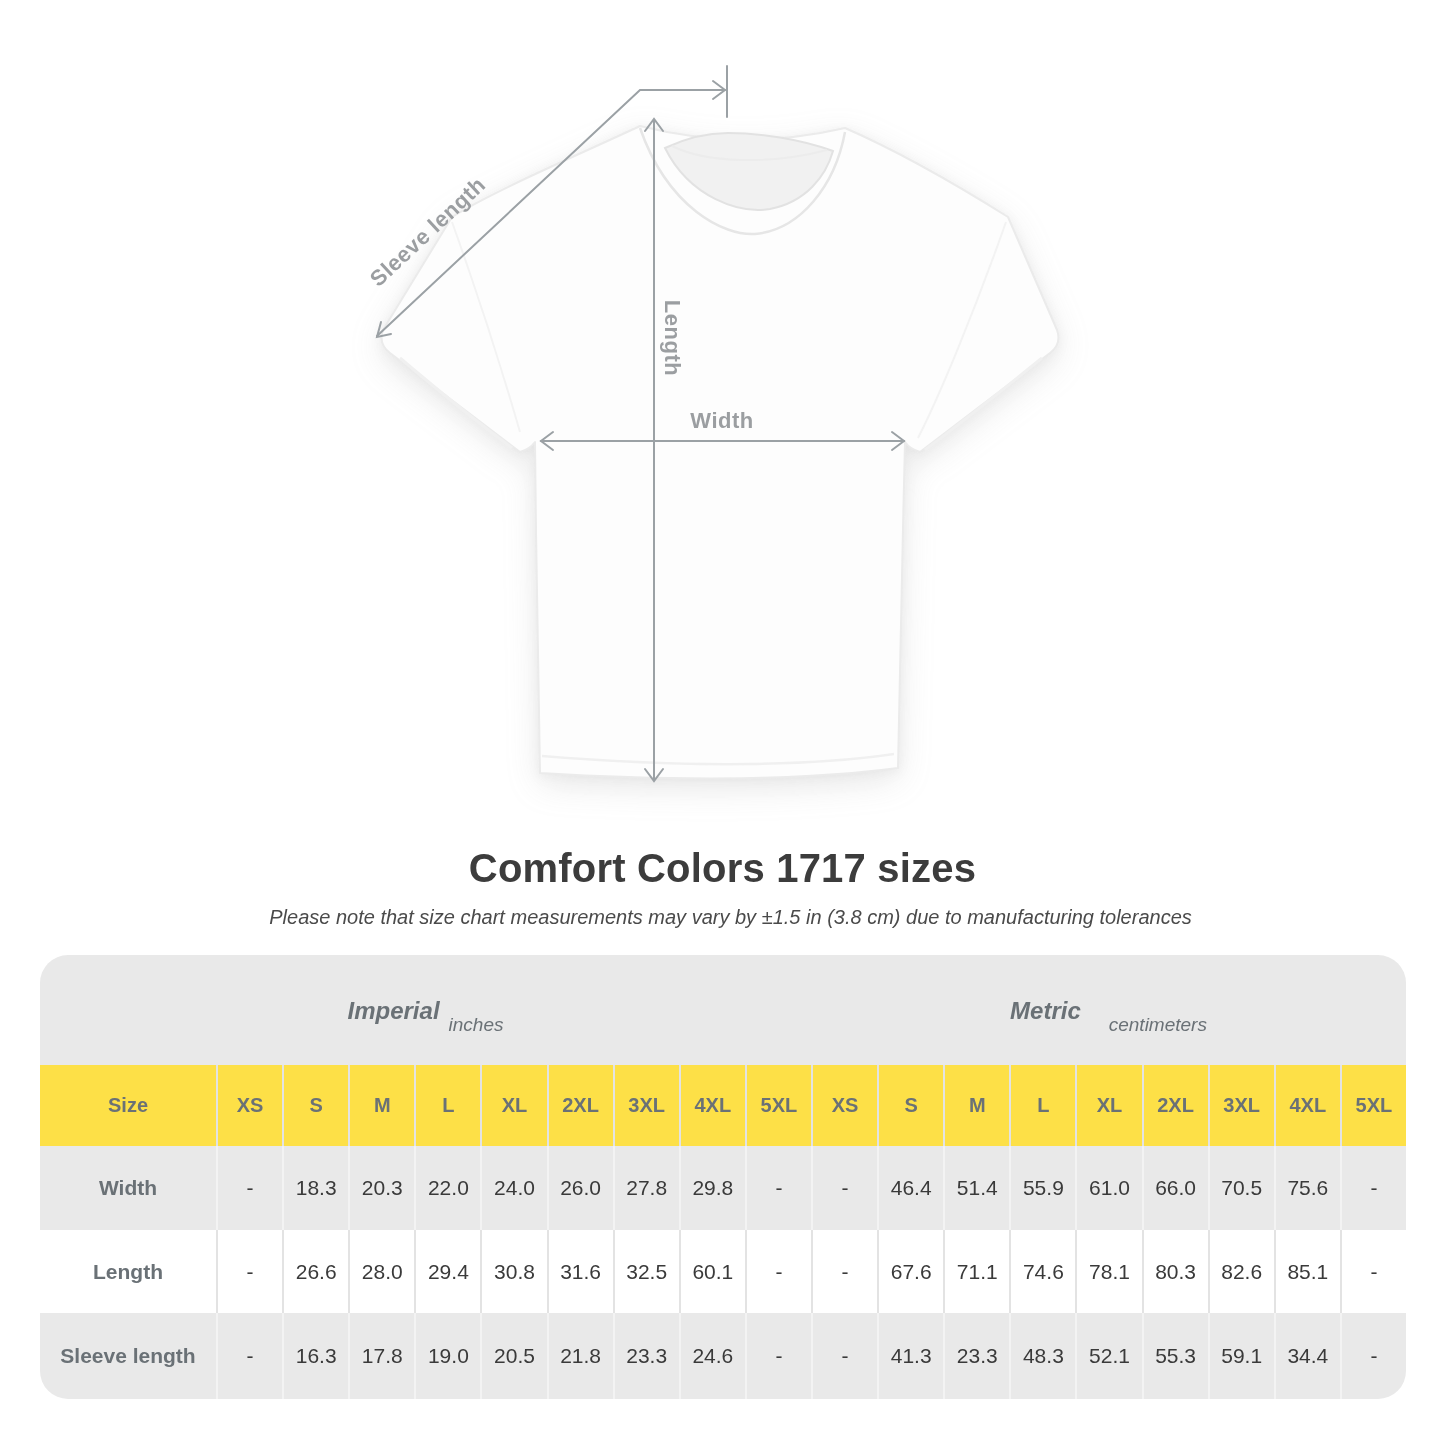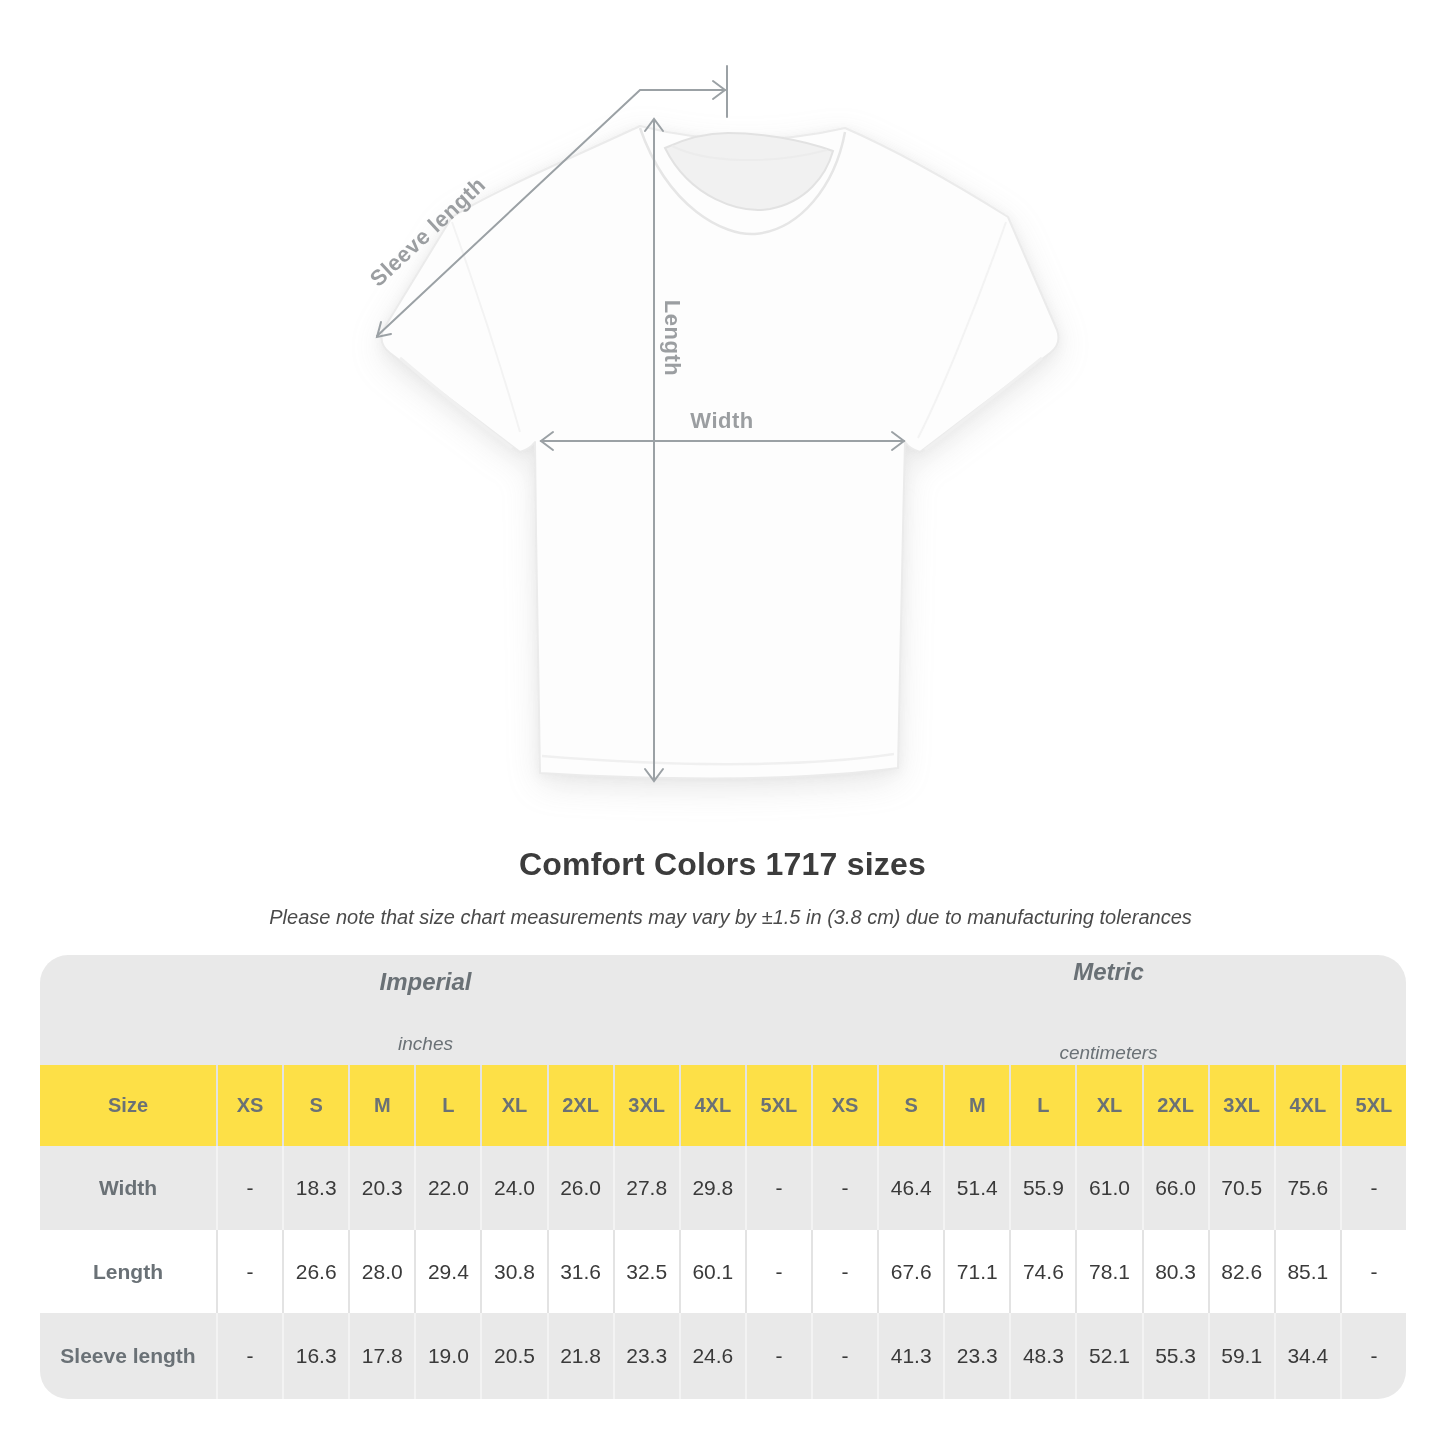--- a/index.html
+++ b/index.html
@@ -9,34 +9,34 @@
   
   .diagram{position:absolute;left:0;top:0;width:1445px;height:845px;}
   .diagram svg{position:absolute;left:0;top:0;}
   .dim-label{position:absolute;color:#9b9ea1;font-weight:bold;font-size:22px;letter-spacing:.5px;white-space:nowrap;}
   .dim-label.sleeve{left:428px;top:232px;transform:translate(-50%,-50%) rotate(-43deg);}
   .dim-label.length{left:672px;top:338px;transform:translate(-50%,-50%) rotate(90deg);}
   .dim-label.width{left:722px;top:421px;transform:translate(-50%,-50%);}
 
   
   .page-title{position:absolute;left:0;top:846px;width:100%;text-align:center;margin:0;
-    font-size:32px;font-weight:bold;color:#3c3c3c;letter-spacing:.2px;}
+    font-size:40px;font-weight:bold;color:#3c3c3c;letter-spacing:.2px;}
   .subtitle{position:absolute;left:0;top:898px;width:100%;text-align:center;margin:8px;
     font-size:20px;font-style:italic;color:#4a4a4a;}
 
   
   .size-table{position:absolute;left:40px;top:955px;width:1366px;height:444px;
     background:#e9e9e9;border-radius:28px;overflow:hidden;}
   .trow{display:grid;grid-template-columns:176px repeat(18,1fr);}
   .trow.band{height:110px;}
   .trow.hdr{height:81px;background:#fde047;}
   .trow.r-width{height:84px;}
   .trow.r-length{height:83px;background:#ffffff;}
   .trow.r-sleeve{height:86px;}
-  .band-sec{display:flex;flex-direction:column;align-items:center;justify-content:center;gap:9px;padding-top:2px;}
+  .band-sec{display:flex;flex-direction:row;align-items:center;justify-content:center;gap:9px;padding-top:2px;}
   .band-sec.imperial{grid-column:1 / span 10;}
   .band-sec.metric{grid-column:11 / span 9;gap:28px;}
   .band-title{font-size:24px;font-weight:bold;font-style:italic;color:#6a7176;}
   .band-sub{font-size:19px;font-style:italic;color:#6a7176;margin-top:28px;}
   .cell{display:flex;align-items:center;justify-content:center;
     font-size:21px;color:#3a3a3a;}
   .cell.lab{font-weight:bold;color:#6a7176;}
   .trow.hdr .cell{font-weight:bold;color:#6a7176;font-size:20px;}
   .trow.hdr .cell + .cell{border-left:2px solid #e3e3e3;}
   .trow.r-length .cell + .cell{border-left:2px solid #e3e3e3;}

